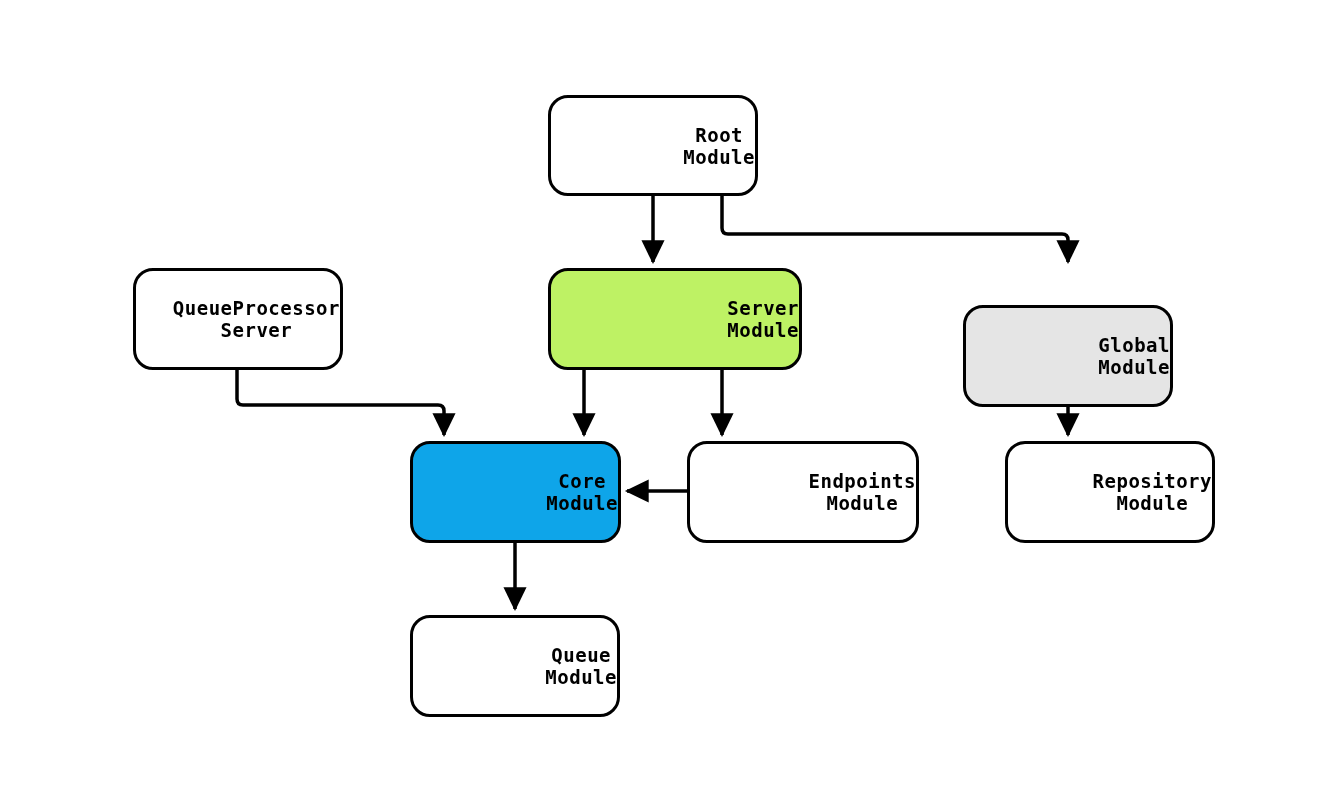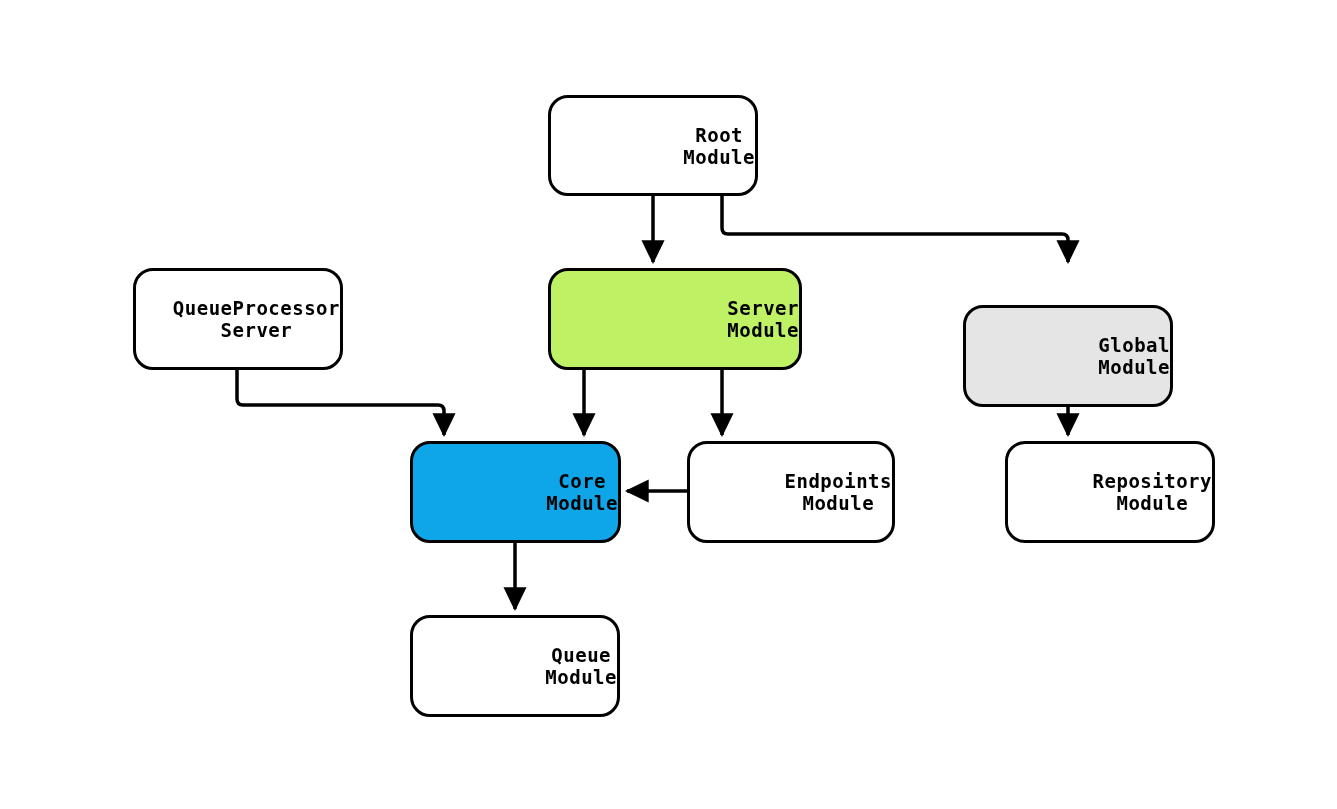--- a/index.html
+++ b/index.html
@@ -87,21 +87,21 @@
 Module</div>
       </div>
       <div class="node" style="left: 963px; top: 268px; width: 210px; height: 102px; border-color: rgb(0, 0, 0); background: #e5e5e5; margin-top: 37px;">
         <div class="node-label">Global
 Module</div>
       </div>
       <div class="node" style="left: 410px; top: 441px; width: 211px; height: 102px; border-color: rgb(0, 0, 0); background: #0ea5e9;">
         <div class="node-label">Core
 Module</div>
       </div>
-      <div class="node" style="left: 687px; top: 441px; width: 208px; height: 102px; border-color: rgb(0, 0, 0); background: rgb(255, 255, 255);">
+      <div class="node" style="left: 687px; top: 441px; width: 232px; height: 102px; border-color: rgb(0, 0, 0); background: rgb(255, 255, 255);">
         <div class="node-label">Endpoints
 Module</div>
       </div>
       <div class="node" style="left: 963px; top: 441px; width: 210px; height: 102px; border-color: rgb(0, 0, 0); background: rgb(255, 255, 255); margin-left: 42px;">
         <div class="node-label">Repository
 Module</div>
       </div>
       <div class="node" style="left: 410px; top: 615px; width: 210px; height: 102px; border-color: rgb(0, 0, 0); background: rgb(255, 255, 255);">
         <div class="node-label">Queue
 Module</div>

